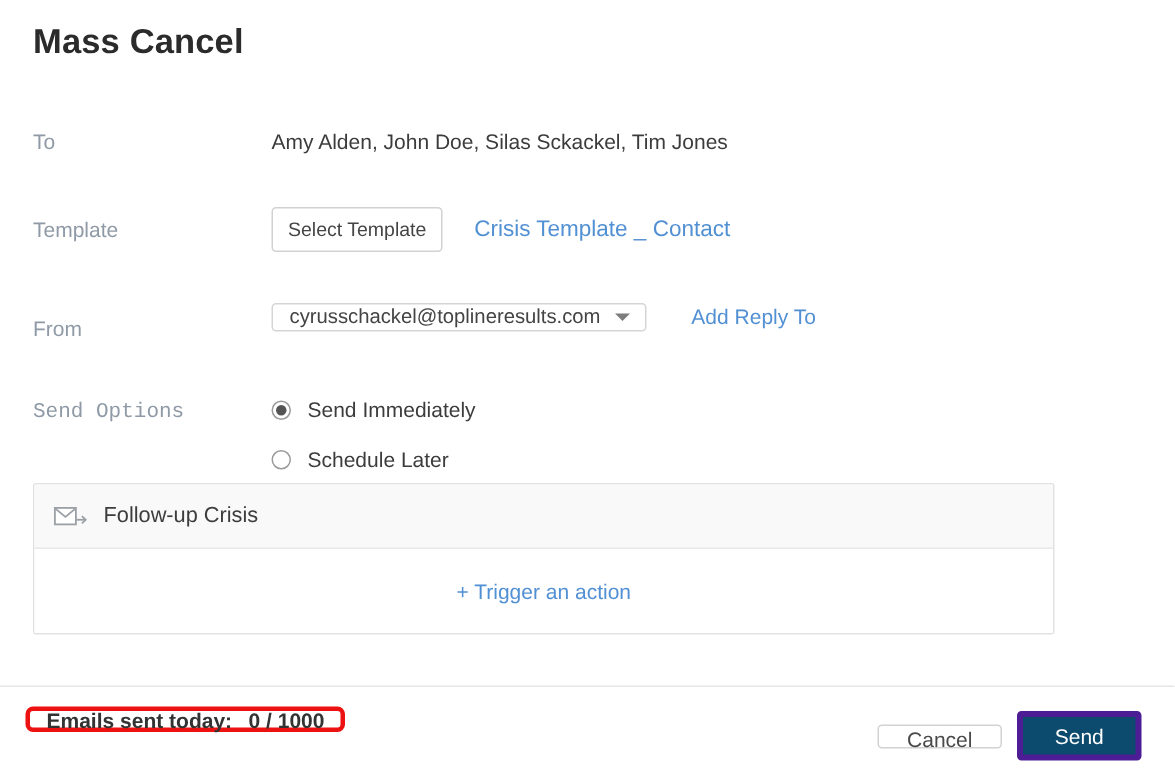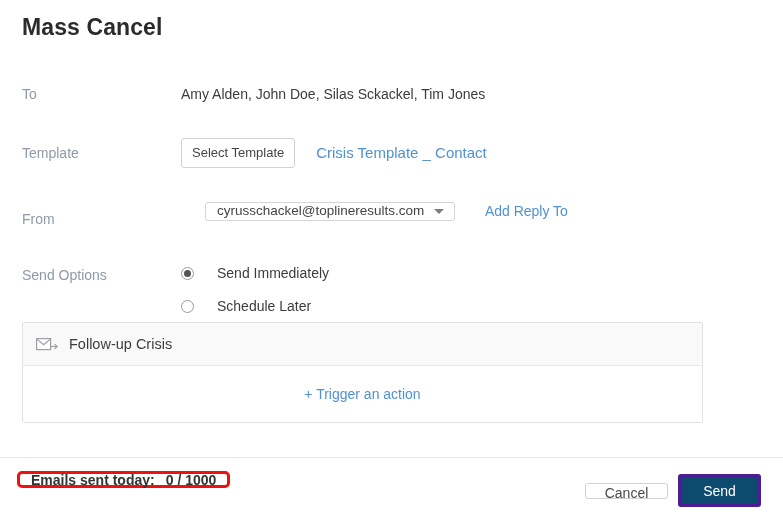--- a/index.html
+++ b/index.html
@@ -49,27 +49,27 @@
   }
   .row-content {
     flex: 1;
     font-size: 14px;
     color: #3c3c3c;
     line-height: 18px;
   }
 
   .row-to       { margin-top: 0px; }
   .row-template { margin-top: 35px; }
-  .row-from     { margin-top: 33px; gap: 24px; }
+  .row-from     { margin-top: 33px; }
   .row-send     { margin-top: 34px; }
 
   .row-to .row-label       { padding-top: 0px; }
   .row-template .row-label { padding-top: 6px; }
   .row-from .row-label     { padding-top: 9px; }
-  .row-send .row-label     { padding-top: 4px; }
+  .row-send .row-label     { padding-top: 4px; font-family: Liberation Mono, monospace; }
 
   .recipients {
     color: #3c3c3c;
     font-size: 14px;
   }
 
   
   .btn {
     display: inline-block;
     font-family: "Liberation Sans", sans-serif;
@@ -167,21 +167,20 @@
     height: 7px;
     margin-left: -3.5px;
     margin-top: -3.5px;
     border-radius: 50%;
     background: #545454;
   }
   .radio-label {
     font-size: 14px;
     color: #3c3c3c;
     cursor: pointer;
-    margin-left: 12px;
   }
 
   
   .panel {
     position: absolute;
     left: 22px;
     top: 322px;
     width: 681px;
     border: 1px solid #e2e2e2;
     border-radius: 2px;

